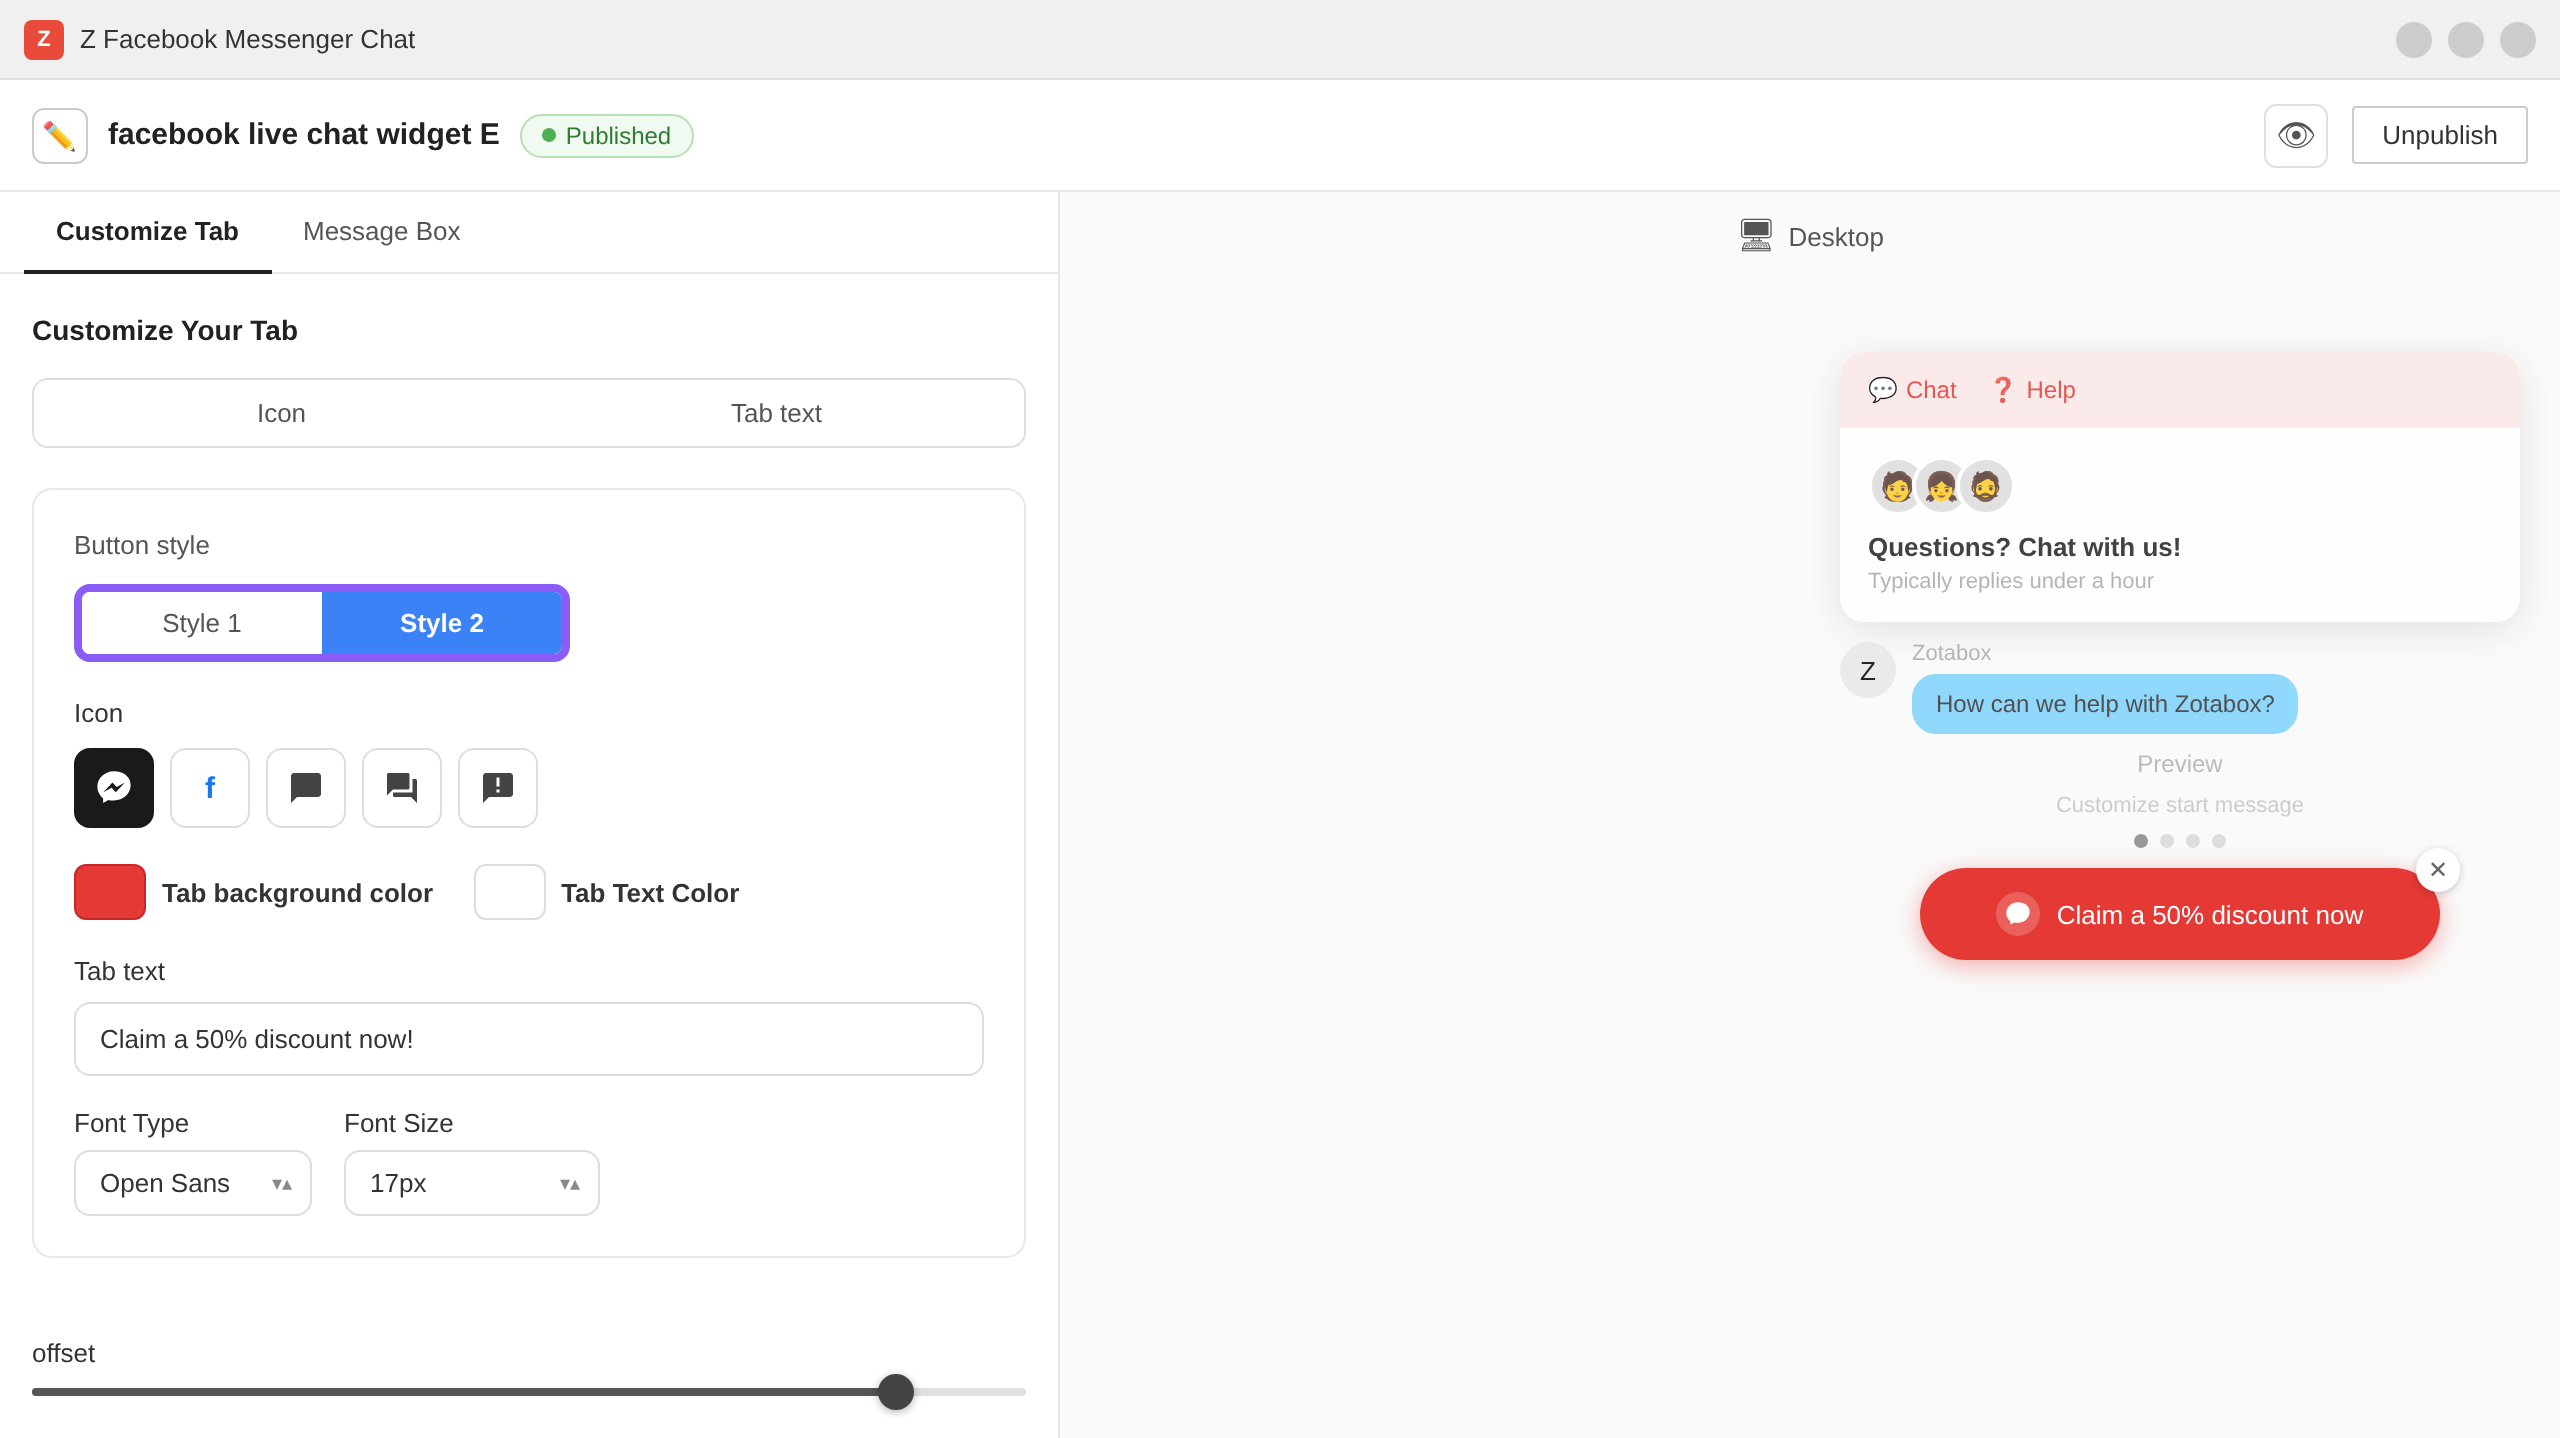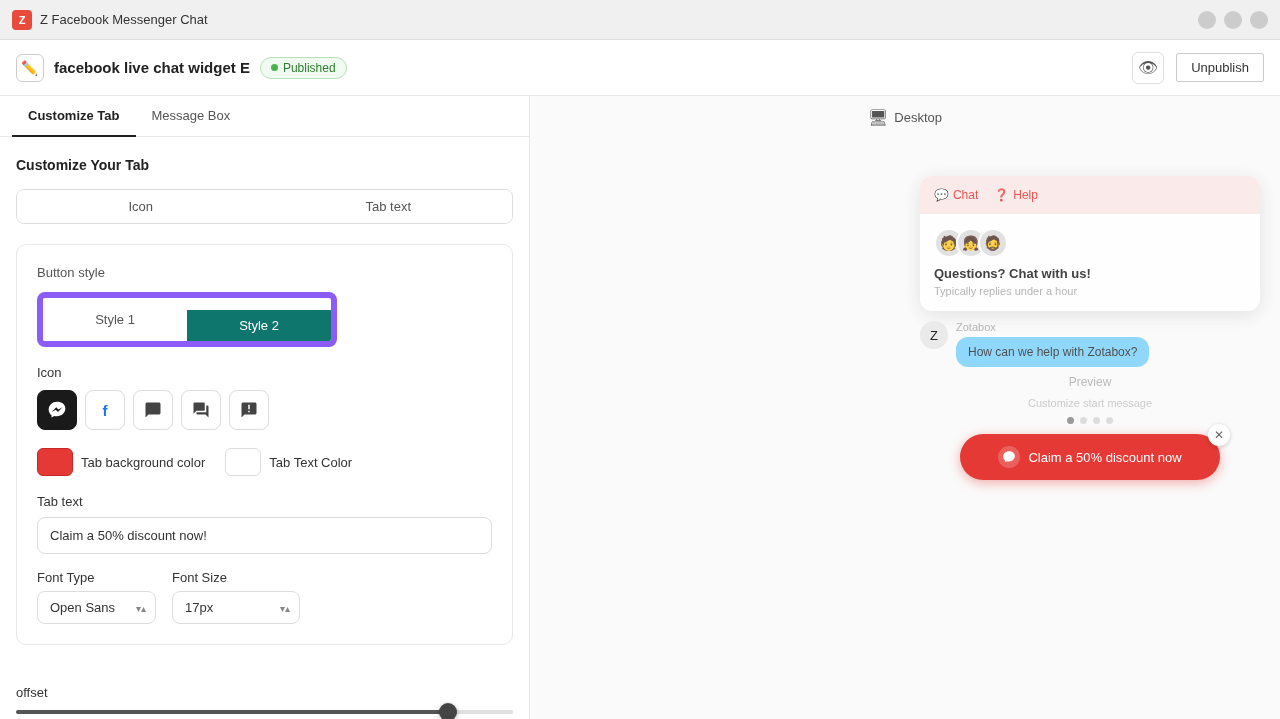--- a/index.html
+++ b/index.html
@@ -184,41 +184,40 @@
 
     .subsection-title {
       font-size: 13px;
       color: #555;
       margin-bottom: 12px;
     }
 
     
     .style-toggle {
       display: flex;
-      border: 6px solid #8b5cf6;
+      border: 4px solid #8b5cf6;
       border-radius: 8px;
       overflow: hidden;
-      width: 300px;
+      width: 248px;
       margin-bottom: 18px;
     }
     .style-btn {
       flex: 1;
       padding: 8px 0;
       text-align: center;
       font-size: 13px;
       color: #555;
       cursor: pointer;
       background: #fff;
       border: none;
     }
     .style-btn.active {
-      background: #0f766e;
+      background: #3b82f6;
       color: #fff;
-      font-weight: 400;
-      margin-top: 12px;
+      font-weight: 700;
     }
 
     
     .icon-label {
       font-size: 13px;
       color: #333;
       margin-bottom: 10px;
     }
     .icon-row {
       display: flex;
@@ -239,20 +238,21 @@
       border-color: #1a1a1a;
       color: #fff;
     }
 
     
     .color-row {
       display: flex;
       align-items: center;
       gap: 20px;
       margin-bottom: 18px;
+      font-weight: bold;
     }
     .color-item {
       display: flex;
       align-items: center;
       gap: 8px;
       font-size: 13px;
       color: #333;
     }
     .color-swatch {
       width: 36px; height: 28px;

